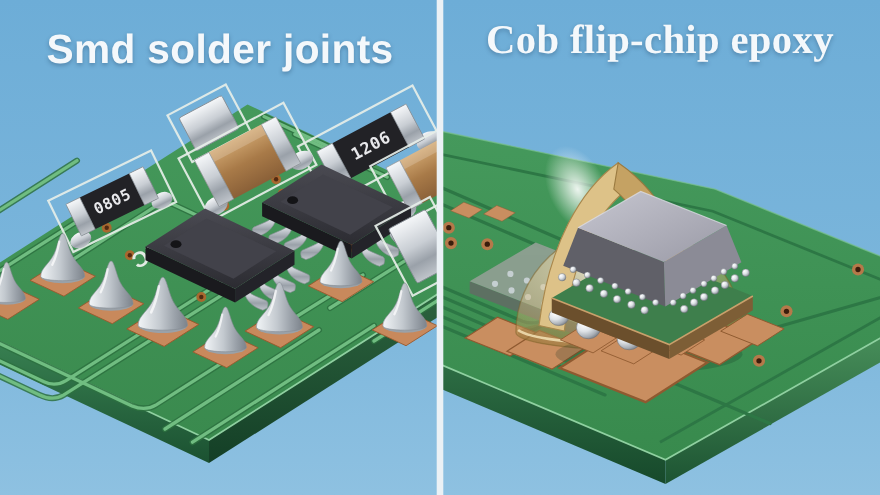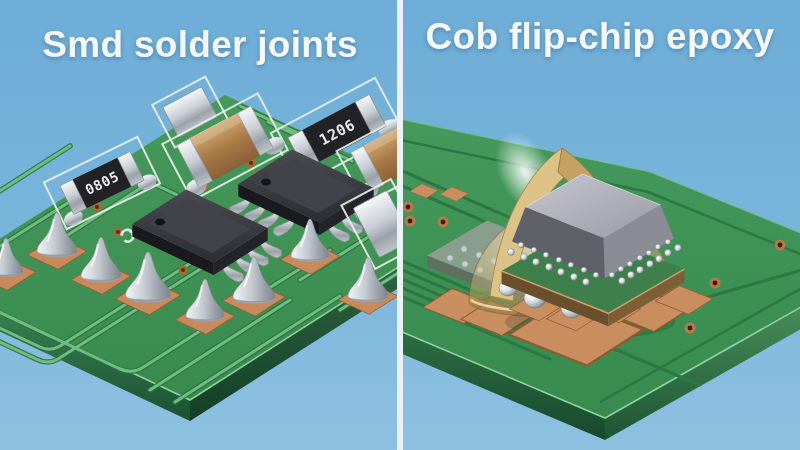--- a/index.html
+++ b/index.html
@@ -1,21 +1,21 @@
 <!DOCTYPE html>
 <html><head>
 <meta charset="utf-8">
 <style>
   html,body{margin:0;padding:0;}
   body{width:800px;height:450px;overflow:hidden;position:relative;
        font-family:"Liberation Sans",sans-serif;
        background:linear-gradient(180deg,#6dadd7 0%,#7ab5db 55%,#8ec1e1 100%);}
   .panel{position:absolute;top:0;width:400px;height:450px;}
   #panel-left{left:0;}
-  #panel-right{left:400px;}
+  #panel-right{left:400px;font-family:Liberation Serif, serif;}
   .panel-svg{position:absolute;left:0;top:0;}
   .title{position:absolute;left:0;width:100%;text-align:center;color:#f4f8fb;
          font-weight:bold;font-size:37px;line-height:1.12;letter-spacing:.3px;
          text-shadow:0 2px 4px rgba(25,55,85,.35);z-index:5;}
   #title-left{top:24px;}
   #title-right{top:16px;}
   #divider{position:absolute;left:397px;top:0;width:6px;height:450px;
            background:#ebf1f5;z-index:10;}
   .silk{fill:none;stroke:#e6eee8;stroke-width:2;opacity:.92;}
   .trace-under{stroke:#2d7140;stroke-width:5.5;fill:none;stroke-linecap:round;opacity:.85;}

